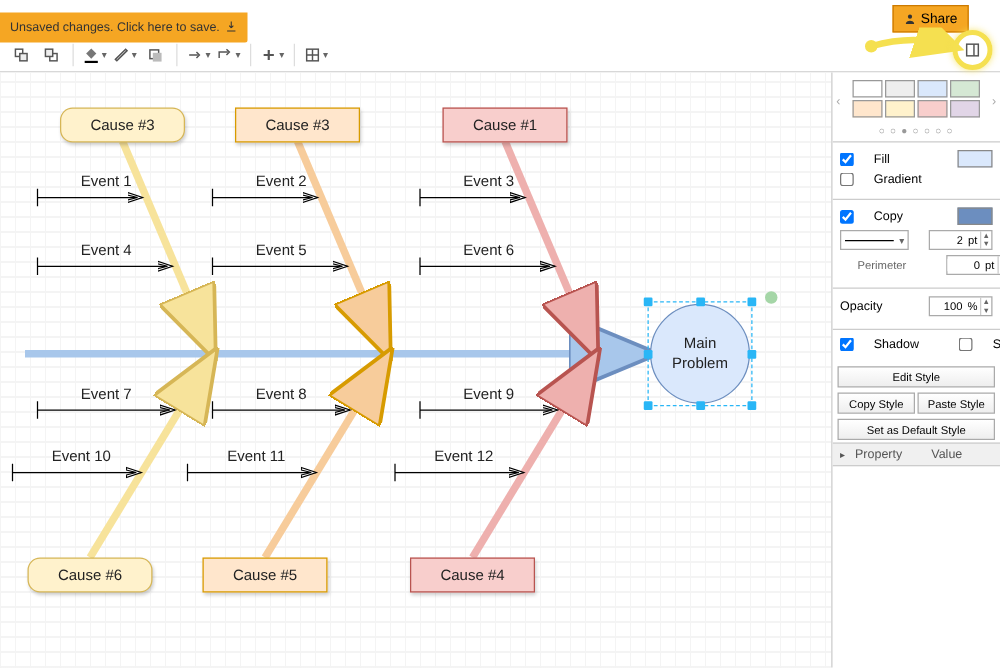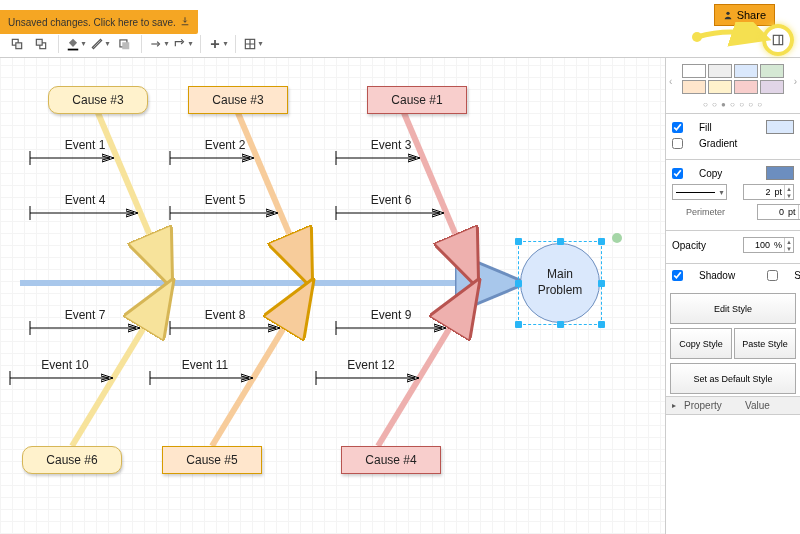--- a/index.html
+++ b/index.html
@@ -26,21 +26,21 @@
   repeating-linear-gradient(0deg, #eaeaea 0, #eaeaea 1px, transparent 1px, transparent 48px),
   repeating-linear-gradient(90deg, #eaeaea 0, #eaeaea 1px, transparent 1px, transparent 48px),
   #fff;
 }
 
 .svg-layer { position: absolute; top: 0; left: 0; width: 100%; height: 100%; }
 
 .cause-box { position: absolute; width: 100px; height: 28px; border: 1px solid; display: flex; align-items: center; justify-content: center; font-size: 12px; color: #222; box-shadow: 1px 2px 3px rgba(0,0,0,0.2); }
 .cause-box.yellow { background: #fff2cc; border-color: #d6b656; border-radius: 10px; }
 .cause-box.orange { background: #ffe6cc; border-color: #d79b00; }
-.cause-box.pink   { background: #f8cecc; border-color: #b85450; margin-left: 13px; }
+.cause-box.pink   { background: #f8cecc; border-color: #b85450; }
 
 .event-label { position: absolute; font-size: 12px; color: #222; text-align: center; width: 90px; }
 
 .main-circle { position: absolute; left: 520px; top: 185px; width: 80px; height: 80px; border-radius: 50%; background: #dae8fc; border: 1px solid #6c8ebf; display: flex; align-items: center; justify-content: center; font-size: 12px; color: #222; text-align: center; line-height: 1.3; }
 .sel-box { position: absolute; left: 518px; top: 183px; width: 84px; height: 84px; border: 1px dashed #29b6f6; pointer-events: none; }
 .sel-handle { position: absolute; width: 7px; height: 7px; background: #29b6f6; border-radius: 1px; }
 .rot-handle { position: absolute; width: 10px; height: 10px; background: #a5d6a7; border-radius: 50%; }
 
 .sidepanel { position: absolute; top: 58px; right: 0; bottom: 0; width: 135px; border-left: 1px solid #ccc; background: #fff; font-size: 10px; overflow: hidden; }
 .tabs { display: flex; height: 24px; border-bottom: 1px solid #ccc; }
@@ -62,21 +62,21 @@
 .num-input { display: flex; align-items: center; border: 1px solid #aaa; height: 16px; font-size: 9px; background: #fff; }
 .num-input input { border: none; width: 28px; text-align: right; padding: 0 2px; font-size: 9px; outline: none; }
 .num-input .unit { padding: 0 2px; font-size: 9px; }
 .num-input .spin { width: 9px; height: 100%; display: flex; flex-direction: column; border-left: 1px solid #ccc; }
 .num-input .spin div { flex: 1; display: flex; align-items: center; justify-content: center; font-size: 6px; cursor: pointer; color: #666; }
 .line-style-sel { flex: 1; height: 16px; border: 1px solid #aaa; background: #fff; display: flex; align-items: center; padding: 0 3px; cursor: pointer; }
 .line-prev { flex: 1; height: 1px; background: #000; }
 .sublabel { font-size: 9px; color: #666; padding-left: 14px; }
 
 .btn-row { display: flex; gap: 2px; padding: 2px 4px; }
-.sbtn { flex: 1; height: 31px; border: 1px solid #aaa; background: linear-gradient(#fff, #eee); font-size: 9px; display: flex; align-items: center; justify-content: center; cursor: pointer; }
+.sbtn { flex: 1; height: 17px; border: 1px solid #aaa; background: linear-gradient(#fff, #eee); font-size: 9px; display: flex; align-items: center; justify-content: center; cursor: pointer; }
 .prop-header { display: flex; background: #f0f0f0; border-top: 1px solid #ccc; border-bottom: 1px solid #ccc; }
 .prop-header div { flex: 1; padding: 3px 6px; font-size: 10px; color: #555; }
 .prop-header .tri { width: 10px; flex: 0 0 10px; font-size: 8px; display: flex; align-items: center; }
 </style>
 </head>
 <body>
 
 <div class="topbar">
   <div class="unsaved">
     <span>Unsaved changes. Click here to save.</span>

